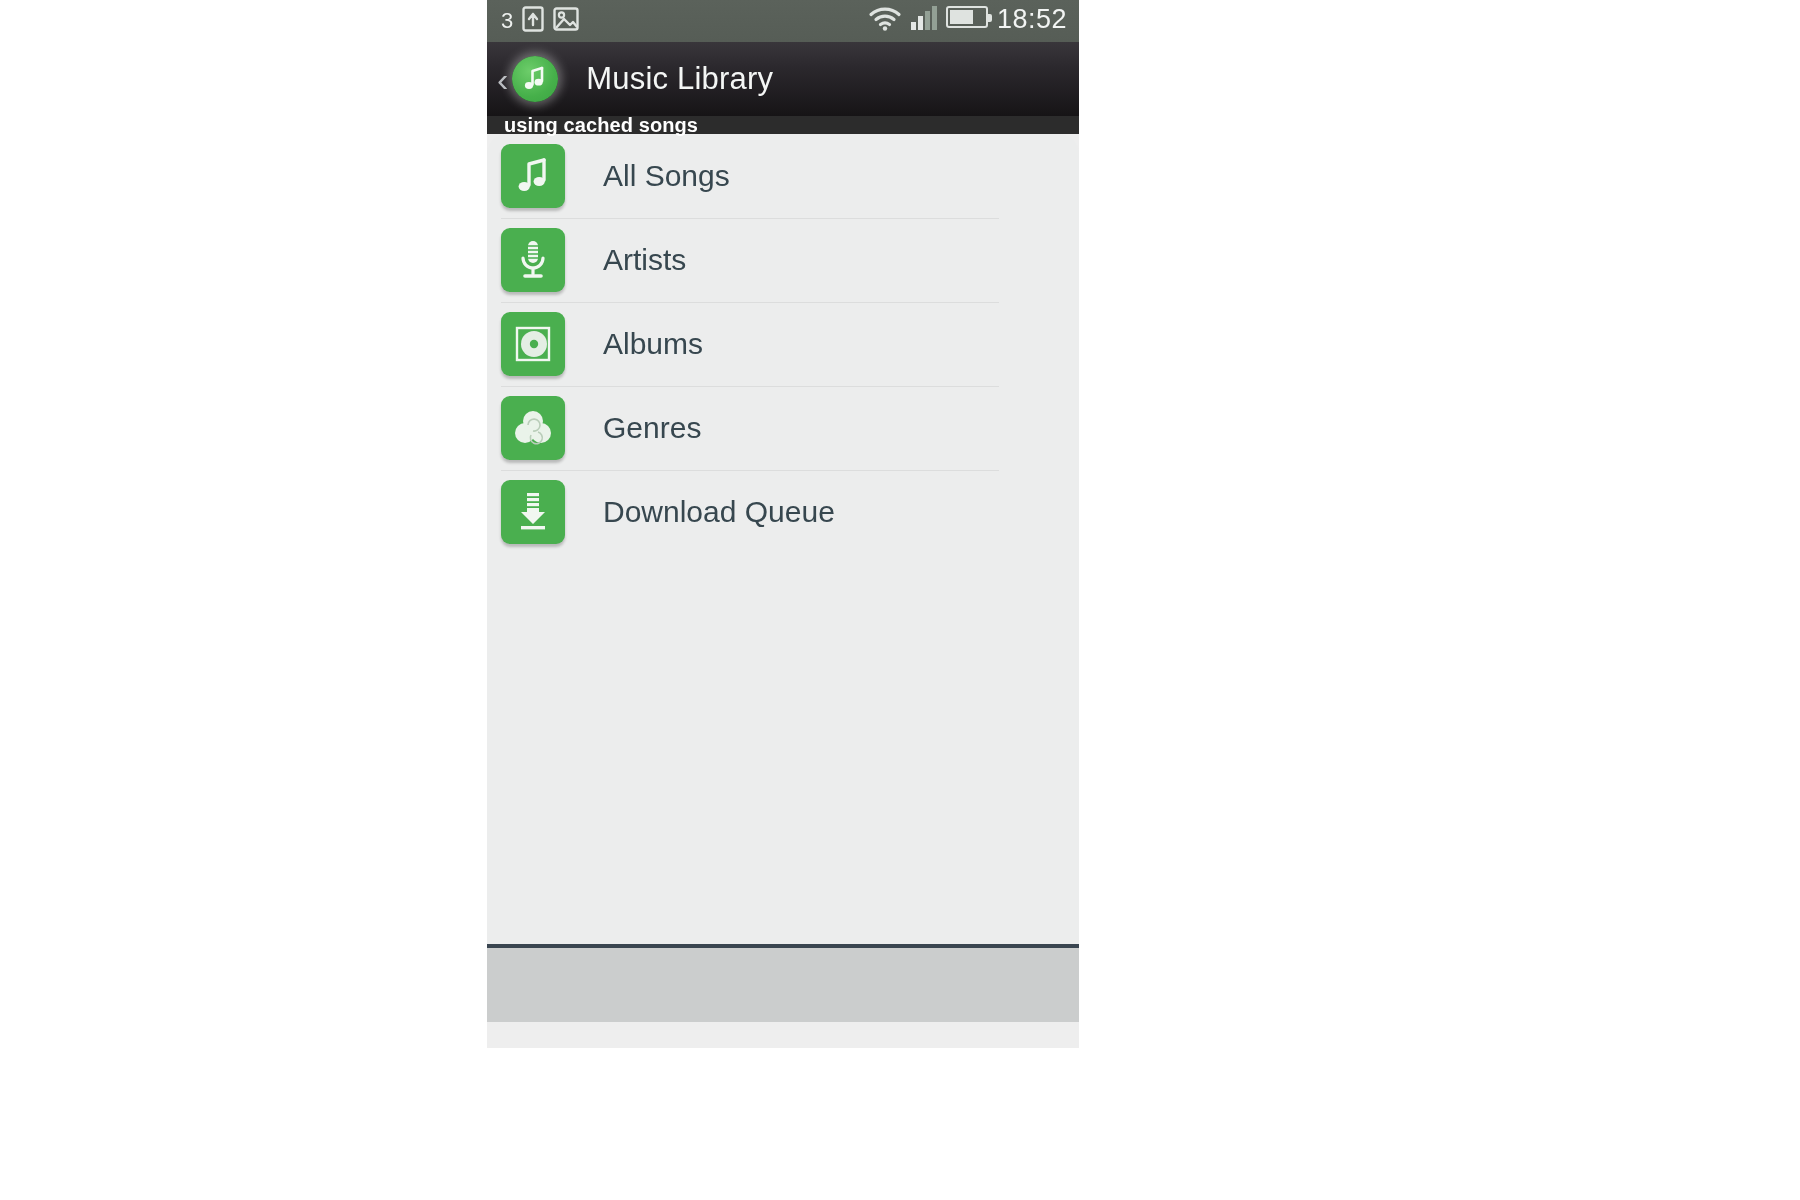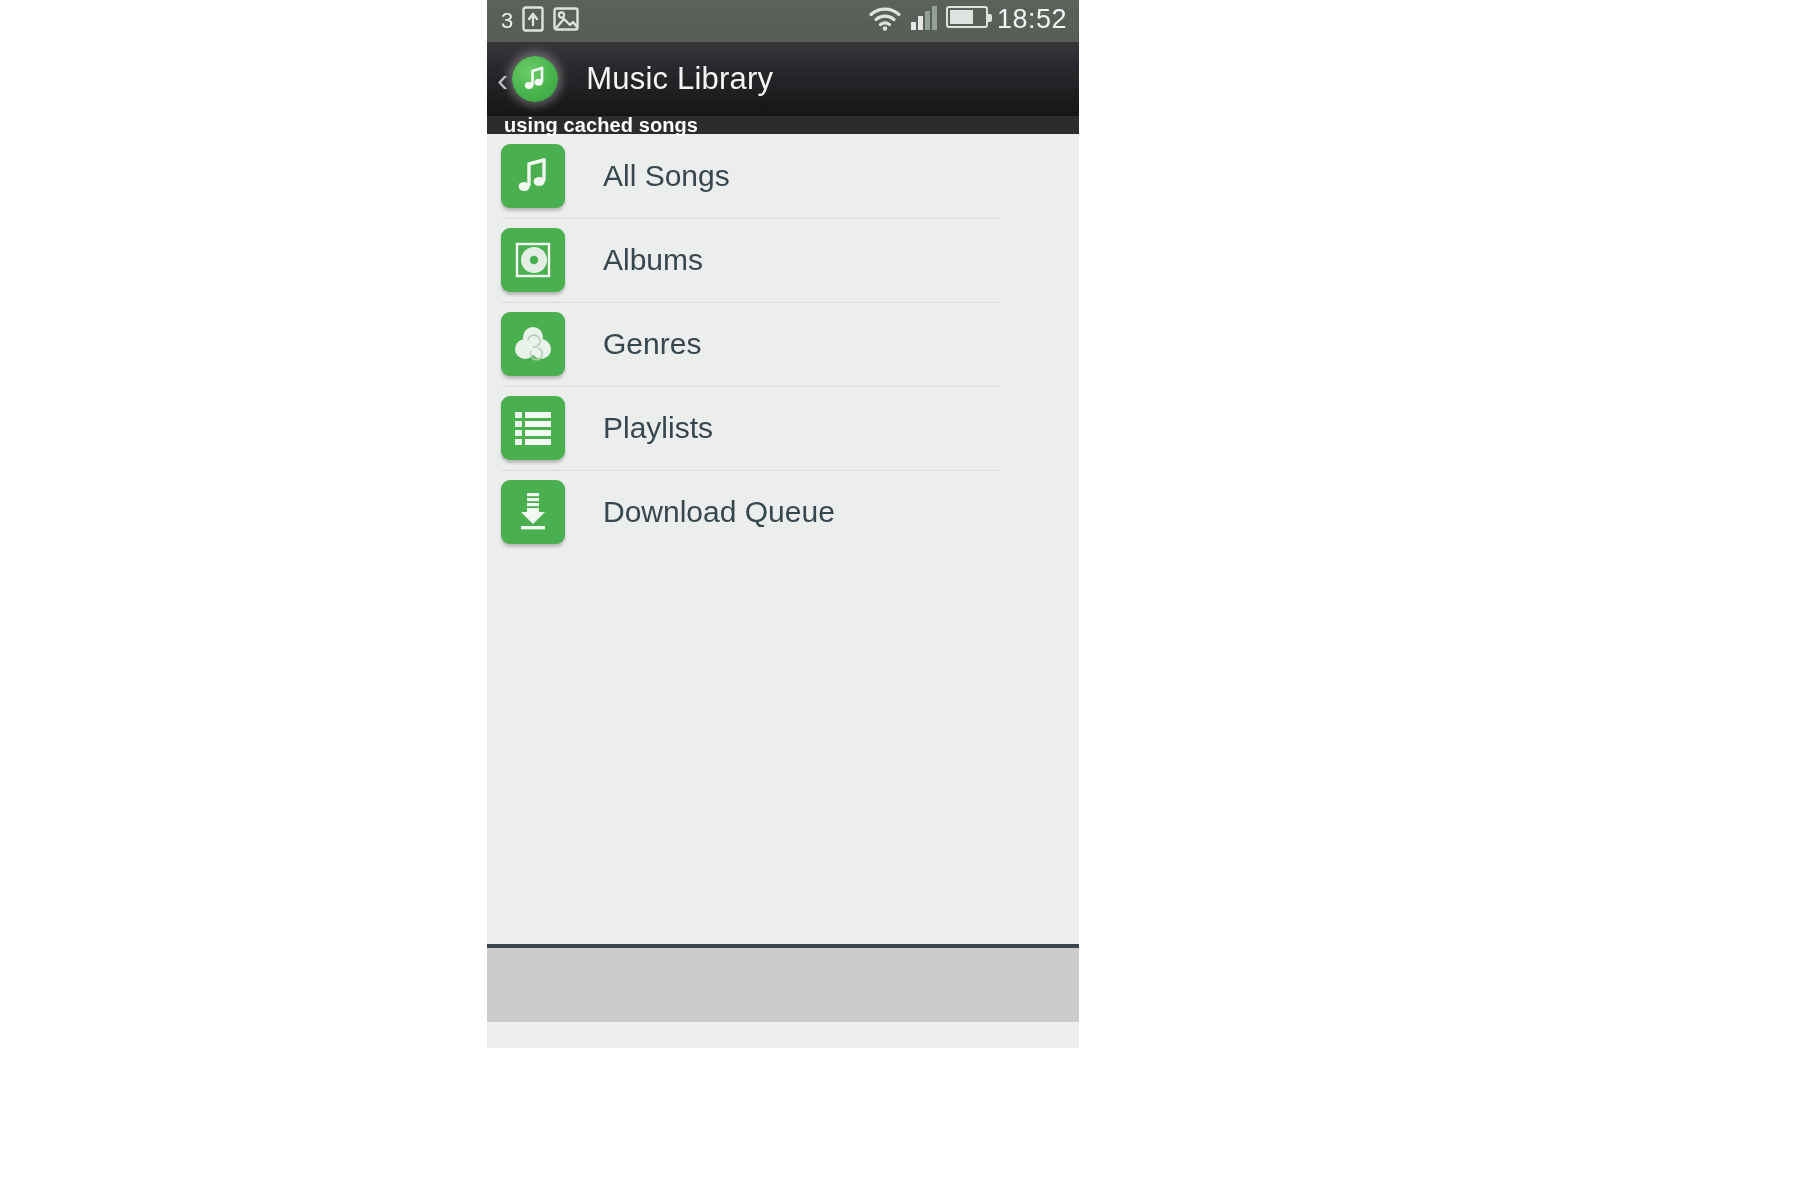--- a/index.html
+++ b/index.html
@@ -190,20 +190,32 @@
           <svg width="38" height="40" viewBox="0 0 38 40">
             <path d="M30 4 L15 8 L15 29" fill="none" stroke="#f1f7f1" stroke-width="3.4" stroke-linecap="round" stroke-linejoin="round"></path>
             <path d="M30 4 L30 24" fill="none" stroke="#f1f7f1" stroke-width="3.4" stroke-linecap="round"></path>
             <ellipse cx="10.2" cy="30.5" rx="5.6" ry="4.6" fill="#f1f7f1"></ellipse>
             <ellipse cx="25.2" cy="25.5" rx="5.6" ry="4.6" fill="#f1f7f1"></ellipse>
           </svg>
         </span>
         <span class="label">All Songs</span>
       </div>
 
+      <div class="row">
+        <span class="tile">
+          <svg width="34" height="42" viewBox="0 0 34 42">
+            <rect x="12" y="2" width="10" height="22" rx="5" fill="#f1f7f1"></rect>
+            <path d="M12 7 H22 M12 11 H22 M12 15 H22 M12 19 H22" stroke="#4aaf4f" stroke-width="1.6"></path>
+            <path d="M7 19 A10 10 0 0 0 27 19" fill="none" stroke="#f1f7f1" stroke-width="3.2" stroke-linecap="round"></path>
+            <path d="M17 29 L17 35" stroke="#f1f7f1" stroke-width="3.2" stroke-linecap="round"></path>
+            <path d="M9 37 H25" stroke="#f1f7f1" stroke-width="3.6" stroke-linecap="round"></path>
+          </svg>
+        </span>
+        <span class="label">Artists</span>
+      </div>
 
       <div class="row">
         <span class="tile">
           <svg width="40" height="40" viewBox="0 0 40 40">
             <rect x="4" y="4" width="32" height="32" fill="none" stroke="#f1f7f1" stroke-width="2.4"></rect>
             <circle cx="21" cy="20" r="13" fill="#e4eee4"></circle>
             <circle cx="21" cy="20" r="4.2" fill="#4aaf4f"></circle>
           </svg>
         </span>
         <span class="label">Albums</span>
@@ -216,35 +228,20 @@
             <circle cx="12" cy="25" r="10" fill="#eaf3ea"></circle>
             <circle cx="28" cy="25" r="10" fill="#eaf3ea"></circle>
             <circle cx="20" cy="21" r="7.5" fill="#eaf3ea"></circle>
             <path d="M15 17 A6 6 0 1 1 20 23" fill="none" stroke="#b9cdb9" stroke-width="1.6"></path>
             <path d="M25 24 A6 6 0 1 1 18 27" fill="none" stroke="#b9cdb9" stroke-width="1.6"></path>
           </svg>
         </span>
         <span class="label">Genres</span>
       </div>
 
-      <div class="row">
-        <span class="tile">
-          <svg width="42" height="38" viewBox="0 0 42 38">
-            <rect x="3" y="3" width="7" height="6" fill="#e9f2e9"></rect>
-            <rect x="13" y="3" width="26" height="6" fill="#f3f9f3"></rect>
-            <rect x="3" y="12" width="7" height="6" fill="#e9f2e9"></rect>
-            <rect x="13" y="12" width="26" height="6" fill="#f3f9f3"></rect>
-            <rect x="3" y="21" width="7" height="6" fill="#e9f2e9"></rect>
-            <rect x="13" y="21" width="26" height="6" fill="#f3f9f3"></rect>
-            <rect x="3" y="30" width="7" height="6" fill="#e9f2e9"></rect>
-            <rect x="13" y="30" width="26" height="6" fill="#f3f9f3"></rect>
-          </svg>
-        </span>
-        <span class="label">Playlists</span>
-      </div>
 
       <div class="row">
         <span class="tile">
           <svg width="36" height="42" viewBox="0 0 36 42">
             <rect x="12" y="2" width="12" height="3.2" fill="#f1f7f1"></rect>
             <rect x="12" y="7" width="12" height="3.2" fill="#f1f7f1"></rect>
             <rect x="12" y="12" width="12" height="3.2" fill="#f1f7f1"></rect>
             <rect x="12" y="17" width="12" height="3.2" fill="#f1f7f1"></rect>
             <path d="M18 33 L6 21 H12 V19 H24 V21 H30 Z" fill="#f1f7f1"></path>
             <rect x="6" y="35" width="24" height="3.4" fill="#f1f7f1"></rect>

